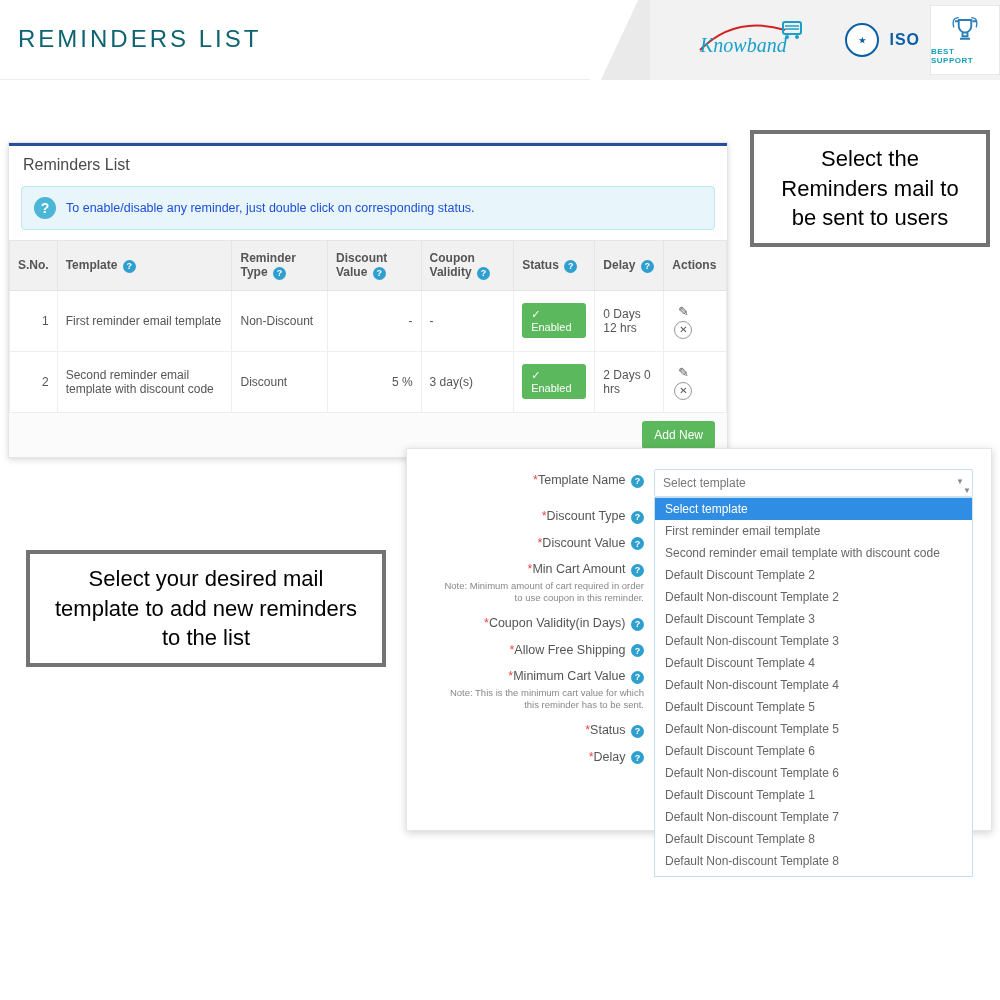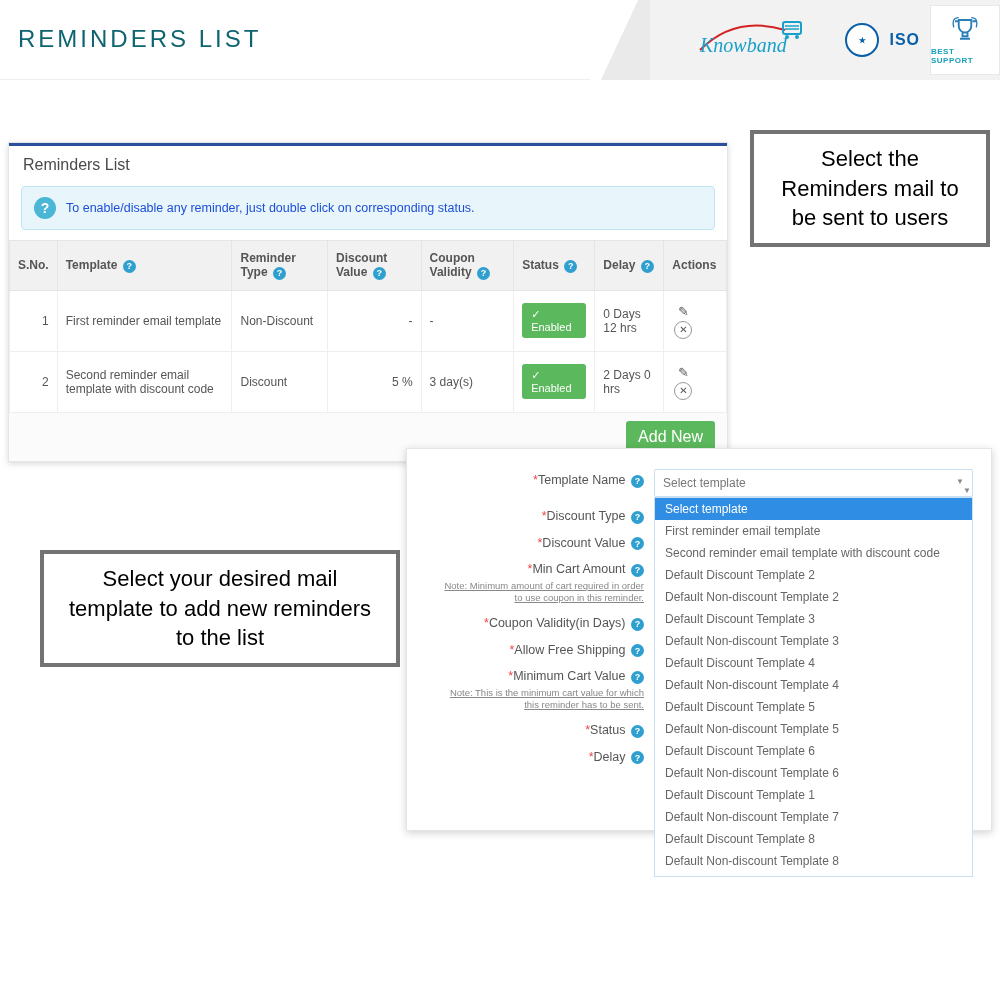--- a/index.html
+++ b/index.html
@@ -14,47 +14,47 @@
   .logo-knowband svg { width: 100%; height: 100%; }
   .iso-badge { width: 34px; height: 34px; border-radius: 50%; border: 2px solid #0b5fa8; background: #fff; display:flex; align-items:center; justify-content:center; font-size:8px; color:#0b5fa8; font-weight:bold; }
   .iso-text { font-size: 16px; color: #0b5fa8; font-weight: bold; letter-spacing: 1px; }
   .support-badge { width: 70px; height: 70px; background: #fff; border:1px solid #e8e8e8; display:flex; flex-direction: column; align-items:center; justify-content:center; gap:2px; }
   .support-badge .cup { width: 30px; height: 30px; color:#2a7fb8; }
   .support-badge .txt { font-size: 8px; color:#16a0b7; font-weight:bold; letter-spacing:0.5px; }
 
   
   .callout { position: absolute; border: 4px solid #737373; background: #fff; padding: 10px 14px; font-size: 22px; text-align: center; line-height: 1.35; }
   .callout-1 { left: 750px; top: 130px; width: 240px; }
-  .callout-2 { left: 26px; top: 550px; width: 360px; margin-left: 14px; }
+  .callout-2 { left: 26px; top: 550px; width: 360px; }
 
   
   .panel1 { position: absolute; left: 8px; top: 142px; width: 720px; background: #fff; box-shadow: 0 2px 6px rgba(0,0,0,0.15); border: 1px solid #e5e5e5; }
   .panel1-head { height: 3px; background: linear-gradient(to right, #2b4e9b, #2b4e9b); }
   .panel1-title { padding: 10px 14px 8px; font-size: 16px; color: #4a4a4a; font-weight: 500; }
   .info-box { margin: 4px 12px 10px; background: #e8f6fb; border: 1px solid #bee6f2; border-radius: 4px; padding: 10px 12px; display:flex; align-items:center; gap:10px; }
   .info-box .q { width: 22px; height: 22px; border-radius: 50%; background: #4bb6d6; color:#fff; font-weight:bold; display:flex; align-items:center; justify-content:center; font-size:14px; }
   .info-box .msg { color: #1d4ed8; font-size: 12.5px; }
 
   table.grid { width: 100%; border-collapse: collapse; font-size: 12px; color:#555; }
   table.grid th { background: #f1f1f1; text-align: left; padding: 10px 8px; border: 1px solid #e5e5e5; font-weight: bold; vertical-align: middle; }
   table.grid td { padding: 12px 8px; border: 1px solid #eee; vertical-align: middle; }
   .help-q { display:inline-flex; width:13px; height:13px; border-radius:50%; background:#2f9fcf; color:#fff; font-size:9px; align-items:center; justify-content:center; font-weight:bold; margin-left:2px; }
   .badge-enabled { display:inline-block; background:#5cb85c; color:#fff; font-size:11px; padding:5px 9px; border-radius:3px; }
   .badge-enabled::before { content:"✓ "; }
   .act-btn { display:inline-flex; width:18px; height:18px; border:1px solid #999; border-radius:50%; align-items:center; justify-content:center; font-size:10px; color:#555; margin:0 2px; cursor:pointer; background:#fff; }
   .edit-btn { border:none; font-size:13px; }
   .panel1-foot { padding: 8px 12px; text-align: right; background:#fbfbfb; }
-  .btn-addnew { background:#5cb85c; color:#fff; border:none; padding:7px 12px; border-radius:3px; font-size:16px; cursor:pointer;margin-left:8px; }
+  .btn-addnew { background:#5cb85c; color:#fff; border:none; padding:7px 12px; border-radius:3px; font-size:12px; cursor:pointer;margin-left:8px; }
 
   
   .panel2 { position: absolute; left: 406px; top: 448px; width: 586px; background:#fff; box-shadow: 0 2px 8px rgba(0,0,0,0.18); border:1px solid #e5e5e5; padding: 12px 18px 12px 10px; font-size: 12.5px; color:#555; }
   .form-row { display:flex; align-items:flex-start; margin: 8px 0; }
   .form-label { width: 215px; text-align: right; padding-right: 10px; padding-top: 4px; margin-left: 22px; }
   .form-label .req { color:#e44; }
-  .note { font-size: 9.5px; color:#888; display:block; margin-top:3px; line-height:1.3;text-decoration:underline; }
+  .note { font-size: 9.5px; color:#888; display:block; margin-top:3px; line-height:1.3; }
   .form-field { flex:1; position:relative; }
   .sel { width: 100%; border:1px solid #c9dff2; border-radius:2px; background:#fff; padding:6px 8px; font-size:12px; color:#777; position:relative; }
   .sel::after { content:"▼"; position:absolute; right:8px; top:7px; font-size:8px; color:#888; }
   .dropdown { position:absolute; left:0; right:0; top:28px; background:#fff; border:1px solid #c9dff2; max-height: 380px; overflow:auto; z-index:5; }
   .dropdown-item { padding:4px 10px; font-size:12px; color:#666; cursor:pointer; }
   .dropdown-item.selected { background:#2f8de4; color:#fff; }
   .dropdown::-webkit-scrollbar { width:10px; }
   .dropdown::-webkit-scrollbar-thumb { background:#c9c9c9; }
   .dropdown-caret { position:absolute; right:2px; bottom:2px; font-size:8px; color:#888; }
 

